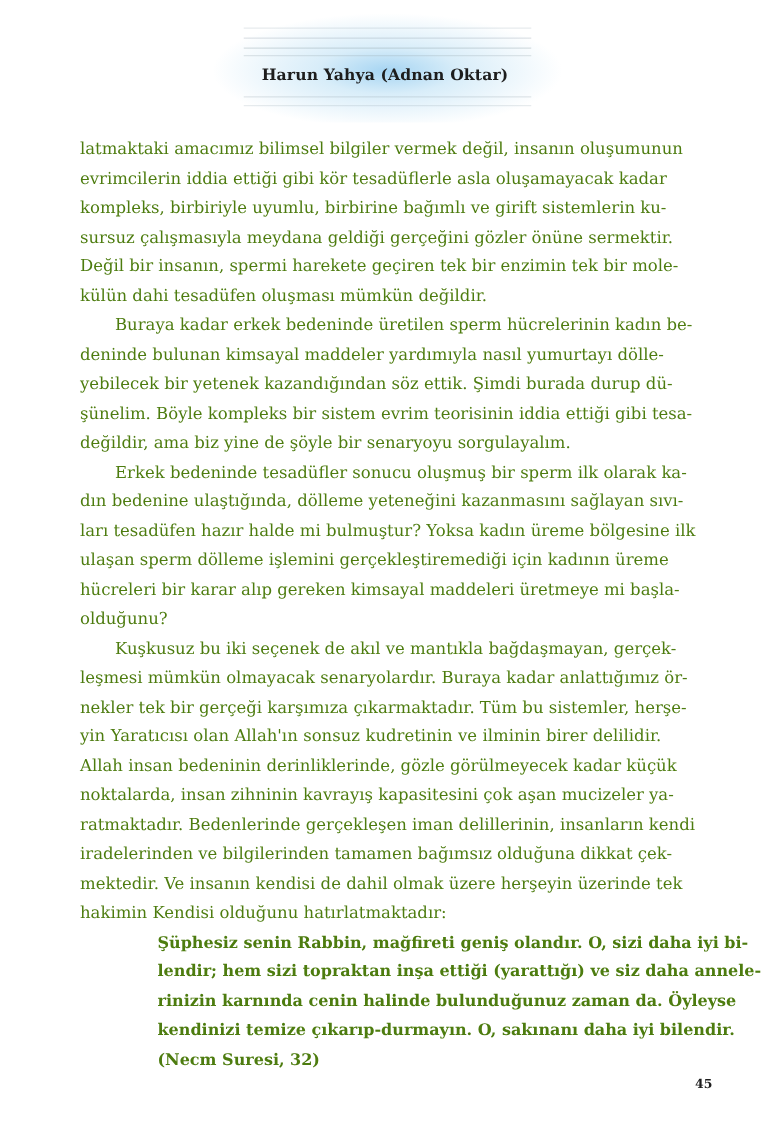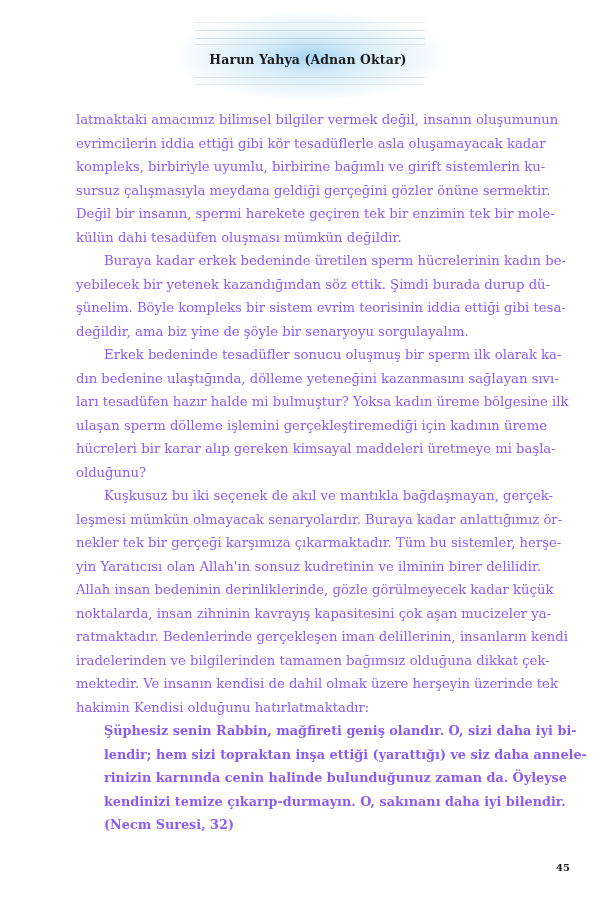--- a/index.html
+++ b/index.html
@@ -12,28 +12,28 @@
         radial-gradient(ellipse 50% 50% at 50% 55%, rgba(150,205,240,0.85) 0%, rgba(190,225,245,0.6) 40%, rgba(255,255,255,0) 100%);
     }
     .header-lines { position: absolute; left: 195px; width: 230px; height: 1px; background: rgba(150,165,175,0.45); }
     .header-title {
       position: absolute; left: 0; right: 0; top: 52px; text-align: center;
       font-family: "DejaVu Serif", serif; font-weight: bold; font-size: 12.5px; color: #1d1d1d;
       letter-spacing: 0.1px;
     }
 
     .body-text {
-      position: absolute; left: 76px; top: 108px; width: 465px;
-      font-family: "DejaVu Serif", serif; font-size: 13.2px; line-height: 23.5px; color: #8b5cf6;
+      position: absolute; left: 64px; top: 108px; width: 465px;
+      font-family: "DejaVu Serif", serif; font-size: 13.2px; line-height: 23.5px; color: #4d7c0f;
     }
     .line { display: block; white-space: nowrap; text-align: justify; text-align-last: justify; height: 23.5px; }
     .line.last { text-align-last: left; }
     .line.indent { padding-left: 28px; }
     .quote { padding-left: 28px; font-weight: bold; font-size: 12.8px; }
-    .quote .line { letter-spacing: 0; }
+    .quote .line { letter-spacing: 0; margin-left: 34px; }
 
     .page-number {
       position: absolute; left: 556px; top: 862px;
       font-family: "DejaVu Serif", serif; font-weight: bold; font-size: 10px; color: #1d1d1d;
     }
   </style>
 </head>
 <body>
 
 <div class="page">
@@ -50,20 +50,21 @@
     <div>
       <span class="line">latmaktaki amacımız bilimsel bilgiler vermek değil, insanın oluşumunun</span>
       <span class="line">evrimcilerin iddia ettiği gibi kör tesadüflerle asla oluşamayacak kadar</span>
       <span class="line">kompleks, birbiriyle uyumlu, birbirine bağımlı ve girift sistemlerin ku-</span>
       <span class="line">sursuz çalışmasıyla meydana geldiği gerçeğini gözler önüne sermektir.</span>
       <span class="line">Değil bir insanın, spermi harekete geçiren tek bir enzimin tek bir mole-</span>
       <span class="line last">külün dahi tesadüfen oluşması mümkün değildir.</span>
     </div>
     <div>
       <span class="line indent">Buraya kadar erkek bedeninde üretilen sperm hücrelerinin kadın be-</span>
+      <span class="line">deninde bulunan kimsayal maddeler yardımıyla nasıl yumurtayı dölle-</span>
       <span class="line">yebilecek bir yetenek kazandığından söz ettik. Şimdi burada durup dü-</span>
       <span class="line">şünelim. Böyle kompleks bir sistem evrim teorisinin iddia ettiği gibi tesa-</span>
       <span class="line last">değildir, ama biz yine de şöyle bir senaryoyu sorgulayalım.</span>
     </div>
     <div>
       <span class="line indent">Erkek bedeninde tesadüfler sonucu oluşmuş bir sperm ilk olarak ka-</span>
       <span class="line">dın bedenine ulaştığında, dölleme yeteneğini kazanmasını sağlayan sıvı-</span>
       <span class="line">ları tesadüfen hazır halde mi bulmuştur? Yoksa kadın üreme bölgesine ilk</span>
       <span class="line">ulaşan sperm dölleme işlemini gerçekleştiremediği için kadının üreme</span>
       <span class="line">hücreleri bir karar alıp gereken kimsayal maddeleri üretmeye mi başla-</span>

